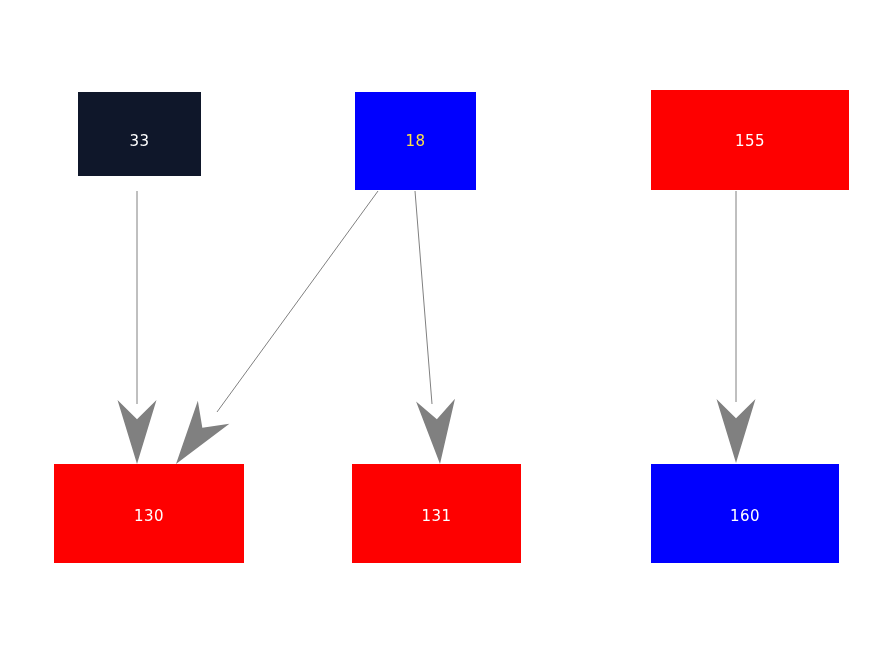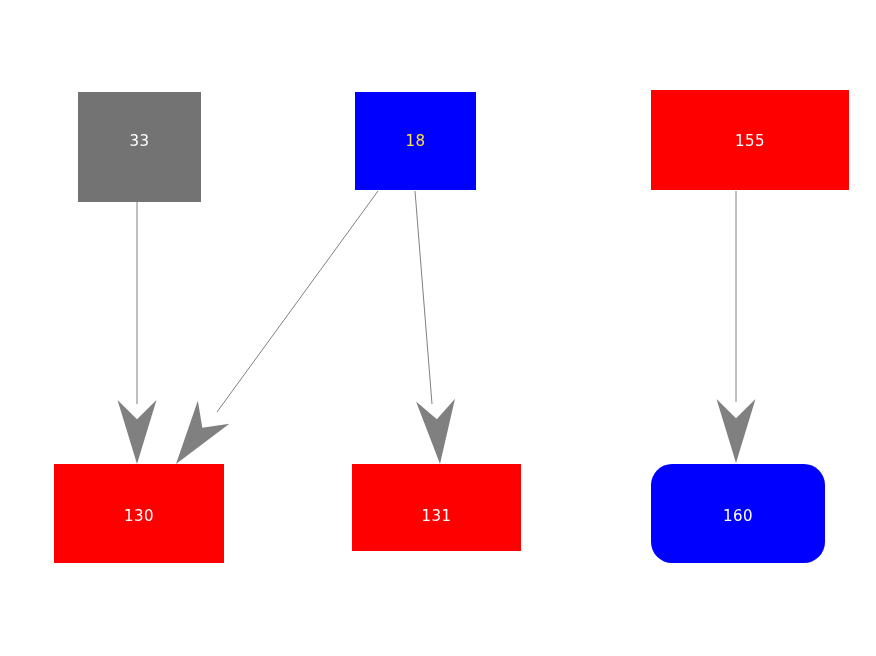--- a/index.html
+++ b/index.html
@@ -63,33 +63,33 @@
         <line x1="415" y1="191" x2="432" y2="404" stroke="#808080" stroke-width="1"></line>
         <polygon points="440.00,464.00 416.08,401.52 436.87,419.31 454.99,398.80" fill="#808080"></polygon>
       </g>
       <g>
         <line x1="736" y1="191" x2="736" y2="402" stroke="#808080" stroke-width="1"></line>
         <polygon points="736.00,463.00 716.50,399.00 736.00,418.20 755.50,399.00" fill="#808080"></polygon>
       </g>
     </svg>
 
   <div id="node-layer">
-      <div class="node" style="left: 78px; top: 92px; width: 123px; height: 110px; background: #737373;">
+      <div class="node" style="left: 78px; top: 92px; width: 123px; height: 84px; background: #0f172a;">
         <div class="node-label" style="top: 42px; color: rgb(255, 255, 255);">33</div>
       </div>
       <div class="node" style="left: 355px; top: 92px; width: 121px; height: 98px; background: rgb(0, 0, 255);">
         <div class="node-label" style="top: 42px; color: #fde047;">18</div>
       </div>
       <div class="node" style="left: 651px; top: 90px; width: 198px; height: 100px; background: rgb(254, 0, 0);">
         <div class="node-label" style="top: 44px; color: rgb(255, 255, 255);">155</div>
       </div>
-      <div class="node" style="left: 54px; top: 464px; width: 170px; height: 99px; background: rgb(254, 0, 0);">
+      <div class="node" style="left: 54px; top: 464px; width: 190px; height: 99px; background: rgb(254, 0, 0);">
         <div class="node-label" style="top: 45px; color: rgb(255, 255, 255);">130</div>
       </div>
-      <div class="node" style="left: 352px; top: 464px; width: 169px; height: 87px; background: rgb(254, 0, 0);">
+      <div class="node" style="left: 352px; top: 464px; width: 169px; height: 99px; background: rgb(254, 0, 0);">
         <div class="node-label" style="top: 45px; color: rgb(255, 255, 255);">131</div>
       </div>
-      <div class="node" style="left: 651px; top: 464px; width: 174px; height: 99px; background: rgb(0, 0, 255); border-radius: 21px;">
+      <div class="node" style="left: 651px; top: 464px; width: 188px; height: 99px; background: rgb(0, 0, 255);">
         <div class="node-label" style="top: 45px; color: rgb(255, 255, 255);">160</div>
       </div>
     </div>
 
 </div>
 
 </body></html>

